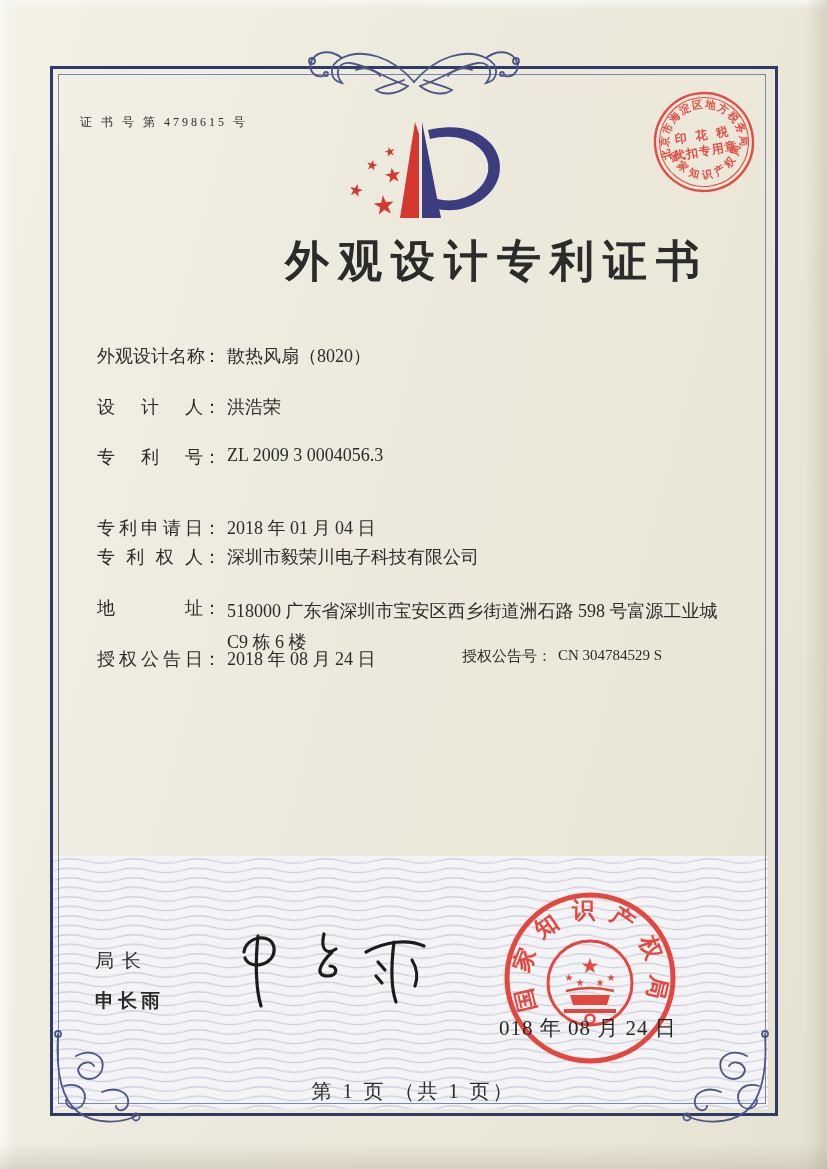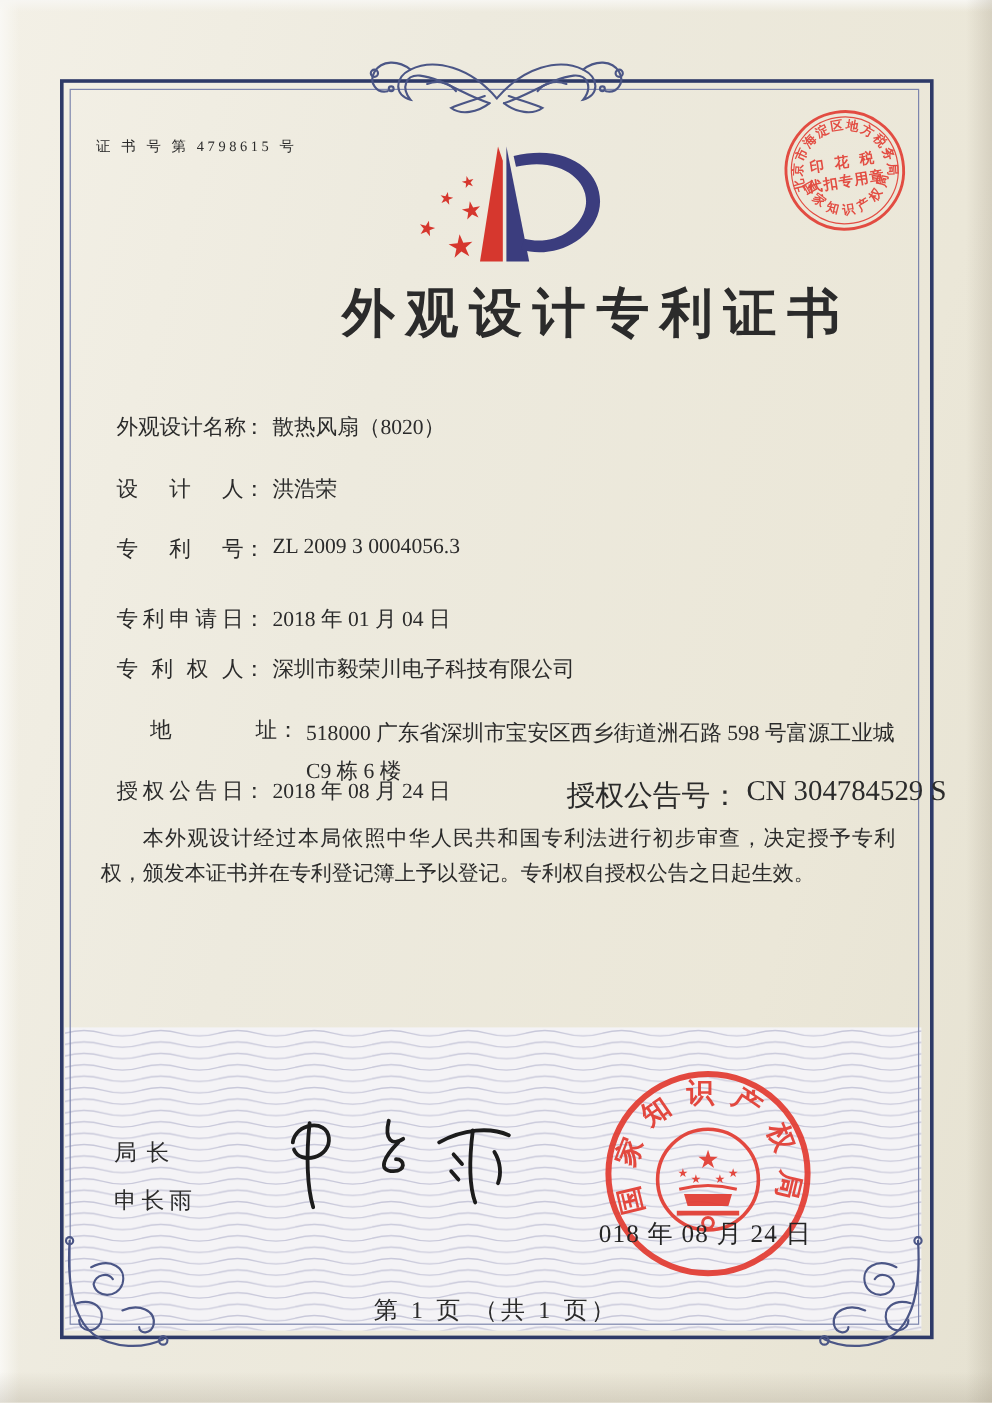--- a/index.html
+++ b/index.html
@@ -25,28 +25,28 @@
 
   #cert-no{left:80px;top:114px;font-size:12px;letter-spacing:3px;z-index:2;}
   #logo{left:338px;top:110px;z-index:2;}
   #title{left:0;top:232px;width:709px;text-align:right;font-size:44px;font-weight:700;letter-spacing:9px;z-index:2;}
 
   .frow{left:97px;z-index:2;font-size:18px;white-space:nowrap;}
   .flabel{display:inline-block;width:106px;text-align:justify;text-align-last:justify;vertical-align:top;}
   .colon{display:inline-block;vertical-align:top;}
   .fval{display:inline-block;margin-left:6px;vertical-align:top;}
   #row-address .fval{width:505px;white-space:normal;line-height:31px;}
-  #row-address{white-space:normal;margin-left:28px;}
-  #grant-no{left:472px;top:647px;z-index:2;font-size:24px;white-space:nowrap;}
+  #row-address{white-space:normal;}
+  #grant-no{left:462px;top:647px;z-index:2;font-size:15px;white-space:nowrap;}
 
   #body-text{left:84px;top:684px;width:662px;z-index:2;font-size:17.5px;line-height:28.5px;text-align:justify;}
   #body-text p{margin:0;text-indent:2em;}
 
   #director-label{left:95px;top:948px;font-size:19px;letter-spacing:8px;z-index:2;}
-  #director-name{left:95px;top:988px;font-size:19px;letter-spacing:4px;z-index:2;}
+  #director-name{left:95px;top:988px;font-size:19px;letter-spacing:4px;z-index:2;font-weight:bold;}
   #signature{left:228px;top:908px;z-index:2;}
 
   #stamp-top{left:648px;top:88px;z-index:3;opacity:.9;}
   #seal-bottom{left:498px;top:886px;z-index:3;opacity:.93;}
 
   #footer{left:0;top:1078px;width:827px;text-align:center;font-size:20px;letter-spacing:3px;z-index:2;}
 
   .orn{z-index:2;}
 </style>
 </head>
@@ -115,38 +115,37 @@
 
 <div class="abs frow" style="top:344px">
   <span class="flabel">外观设计名称</span><span class="colon">：</span><span class="fval">散热风扇（8020）</span>
 </div>
 <div class="abs frow" style="top:395px">
   <span class="flabel">设计人</span><span class="colon">：</span><span class="fval">洪浩荣</span>
 </div>
 <div class="abs frow" style="top:445px">
   <span class="flabel">专利号</span><span class="colon">：</span><span class="fval">ZL 2009 3 0004056.3</span>
 </div>
-<div class="abs frow" style="top:504px">
+<div class="abs frow" style="top:516px">
   <span class="flabel">专利申请日</span><span class="colon">：</span><span class="fval">2018 年 01 月 04 日</span>
 </div>
 <div class="abs frow" style="top:545px">
   <span class="flabel">专利权人</span><span class="colon">：</span><span class="fval">深圳市毅荣川电子科技有限公司</span>
 </div>
 <div class="abs frow" id="row-address" style="top:596px">
   <span class="flabel">地址</span><span class="colon">：</span><span class="fval">518000 广东省深圳市宝安区西乡街道洲石路 598 号富源工业城 C9 栋 6 楼</span>
 </div>
 <div class="abs frow" style="top:647px">
   <span class="flabel">授权公告日</span><span class="colon">：</span><span class="fval">2018 年 08 月 24 日</span>
 </div>
 <div class="abs" id="grant-no">
   <span>授权公告号</span><span class="colon">：</span><span class="fval">CN 304784529 S</span>
 </div>
 
 <div class="abs" id="body-text">
-  <p>本外观设计经过本局依照中华人民共和国专利法进行初步审查，决定授予专利权，颁发本证书并在专利登记簿上予以登记。专利权自授权公告之日起生效。</p>
 </div>
 
 <div class="abs" id="director-label">局长</div>
 <div class="abs" id="director-name">申长雨</div>
 
 <svg class="abs" id="signature" width="210" height="110" viewBox="0 0 210 110">
   <g stroke="#1c1c1c" stroke-width="3.2" fill="none" stroke-linecap="round">
     <path d="M30,28 C27,55 28,82 33,98"></path>
     <path d="M16,44 C18,28 44,24 46,40 C48,57 22,63 17,50"></path>
     <path d="M96,26 C92,42 99,47 108,41"></path>

